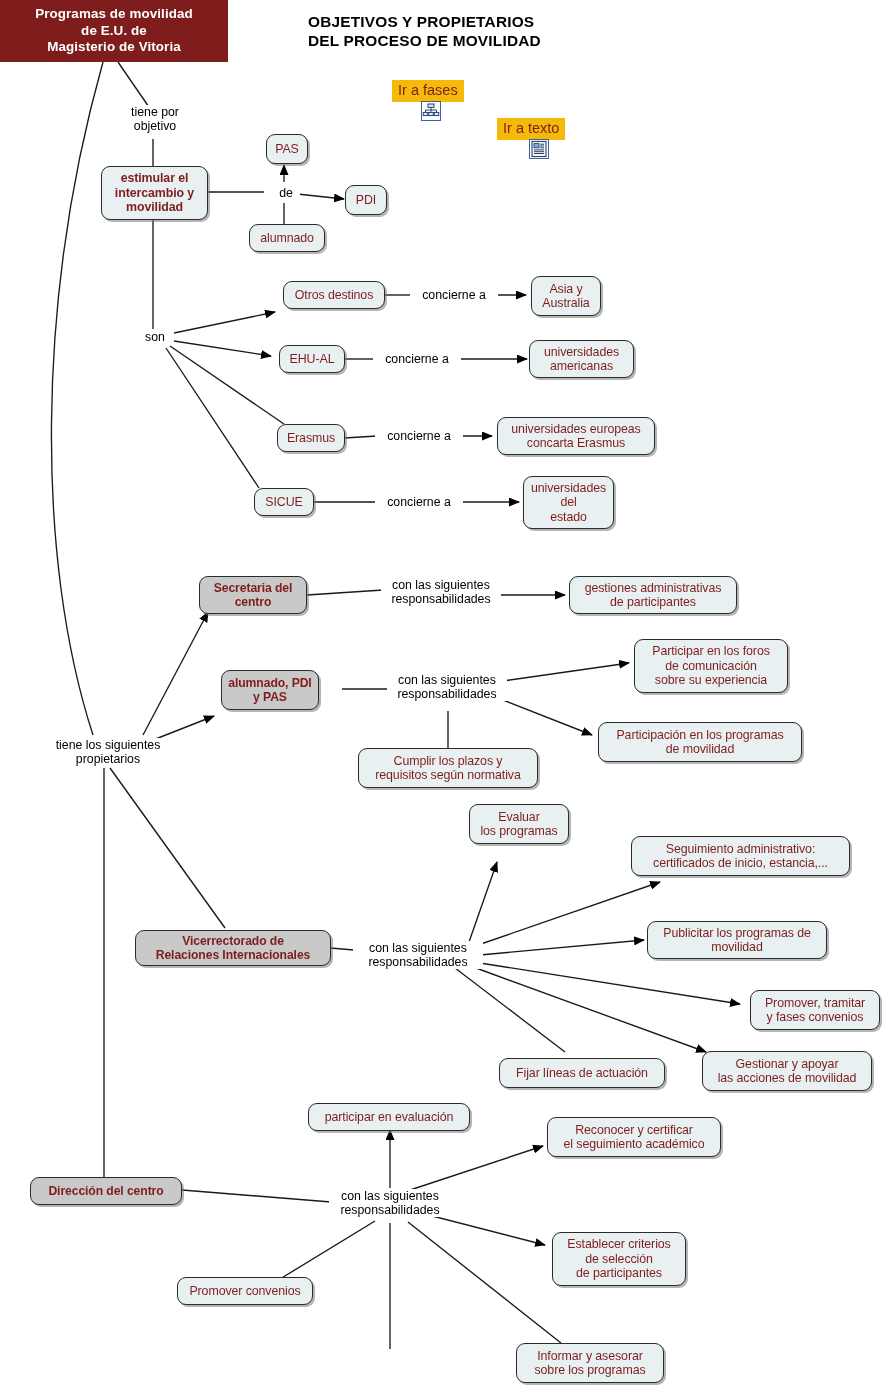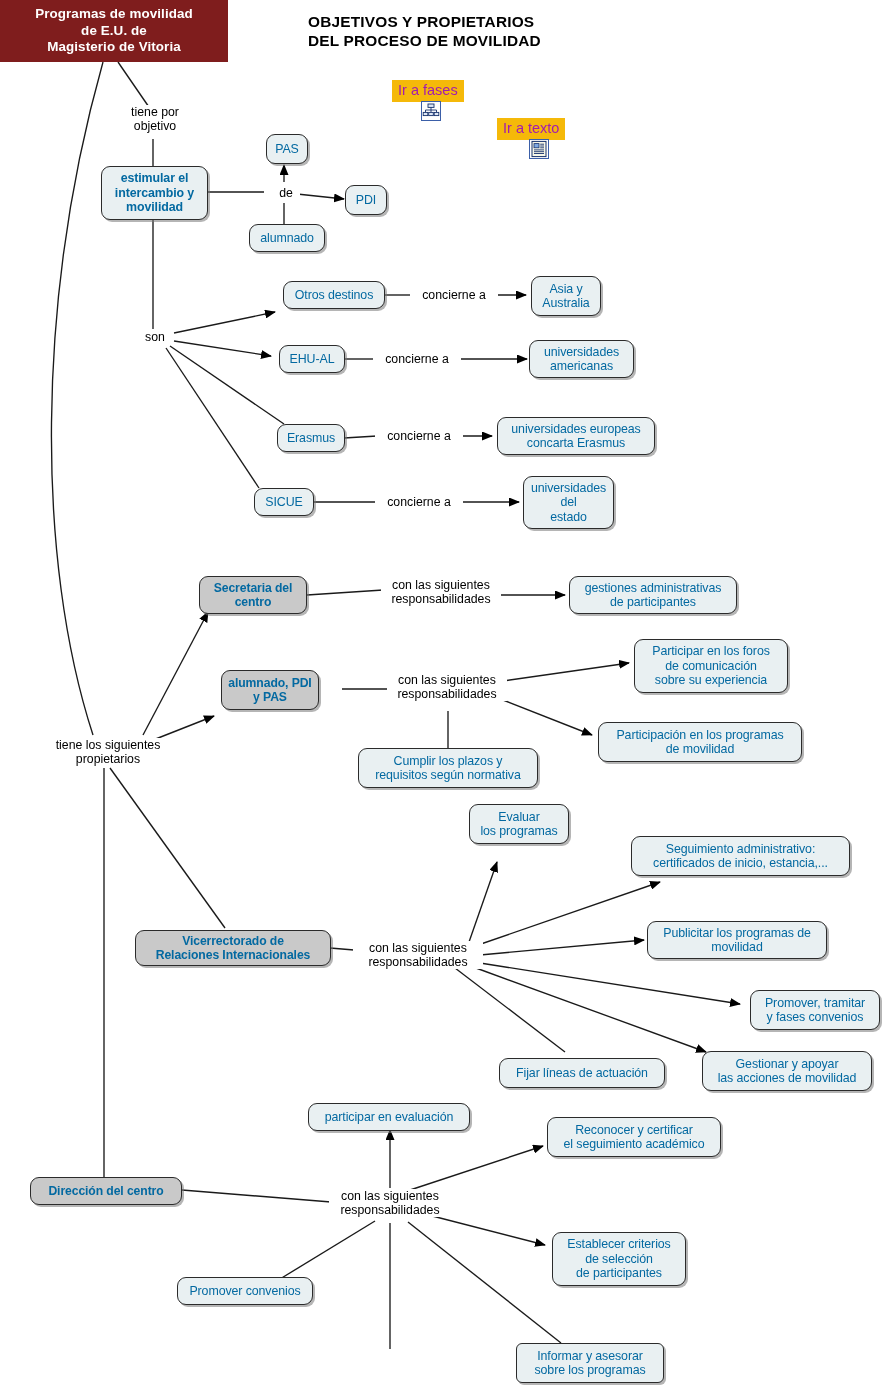--- a/index.html
+++ b/index.html
@@ -9,21 +9,21 @@
 
   
   .node{
     position:absolute;
     box-sizing:border-box;
     display:flex;align-items:center;justify-content:center;
     text-align:center;
     border:1px solid #2b2b2b;
     border-radius:9px;
     background:#e9f0f2;
-    color:#0369a1;
+    color:#7f1d1d;
     font-size:12.4px;
     line-height:14.5px;
     letter-spacing:-.1px;
     box-shadow:2px 2px 0 rgba(120,120,120,.55);
     white-space:pre-line;
     padding:2px 6px;
   }
   .node.gray{background:#c9c9c9;font-weight:bold;font-size:12.2px;}
   .node.bold{font-weight:bold;}
 
@@ -53,21 +53,21 @@
     color:#000;text-align:center;
     white-space:pre-line;
     background:#fff;
     padding:0 2px;
   }
 
   
   .chip{
     position:absolute;
     background:#f5b909;
-    color:#a21caf;
+    color:#7f1d1d;
     font-size:14.5px;line-height:19px;
     padding:1px 6px 2px 6px;
     white-space:nowrap;
     text-align:right;
   }
   .chipicon{position:absolute;width:20px;height:20px;}
 </style>
 </head>
 <body>
 
@@ -238,16 +238,16 @@
   <div class="node" style="left:499px;top:1058px;width:166px;height:30px;">Fijar líneas de actuación</div>
 
   <div class="node gray" style="left:30px;top:1177px;width:152px;height:28px;">Dirección del centro</div>
   <div class="node" style="left:308px;top:1103px;width:162px;height:28px;">participar en evaluación</div>
   <div class="node" style="left:547px;top:1117px;width:174px;height:40px;">Reconocer y certificar
 el seguimiento académico</div>
   <div class="node" style="left:552px;top:1232px;width:134px;height:54px;">Establecer criterios
 de selección
 de participantes</div>
   <div class="node" style="left:177px;top:1277px;width:136px;height:28px;">Promover convenios</div>
-  <div class="node" style="left:516px;top:1343px;width:148px;height:40px;border-radius:6px;">Informar y asesorar
+  <div class="node" style="left:516px;top:1343px;width:148px;height:40px;">Informar y asesorar
 sobre los programas</div>
 
 </div>
 
 </body></html>

